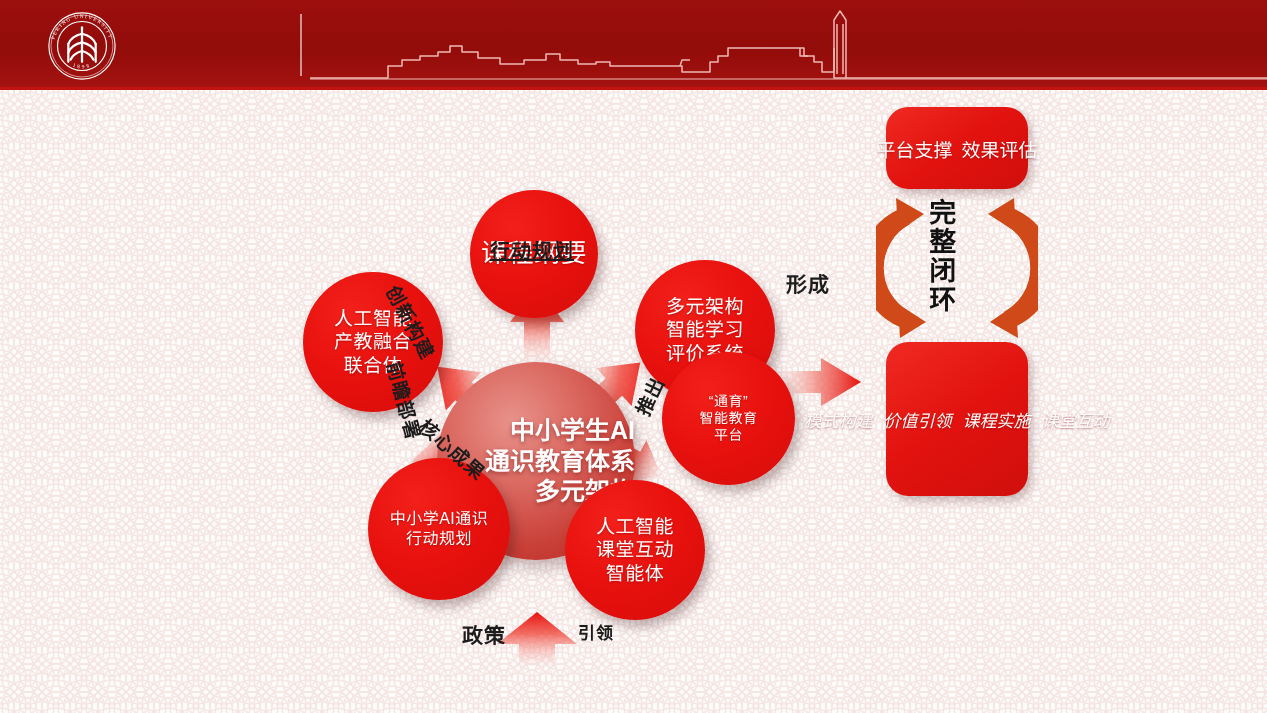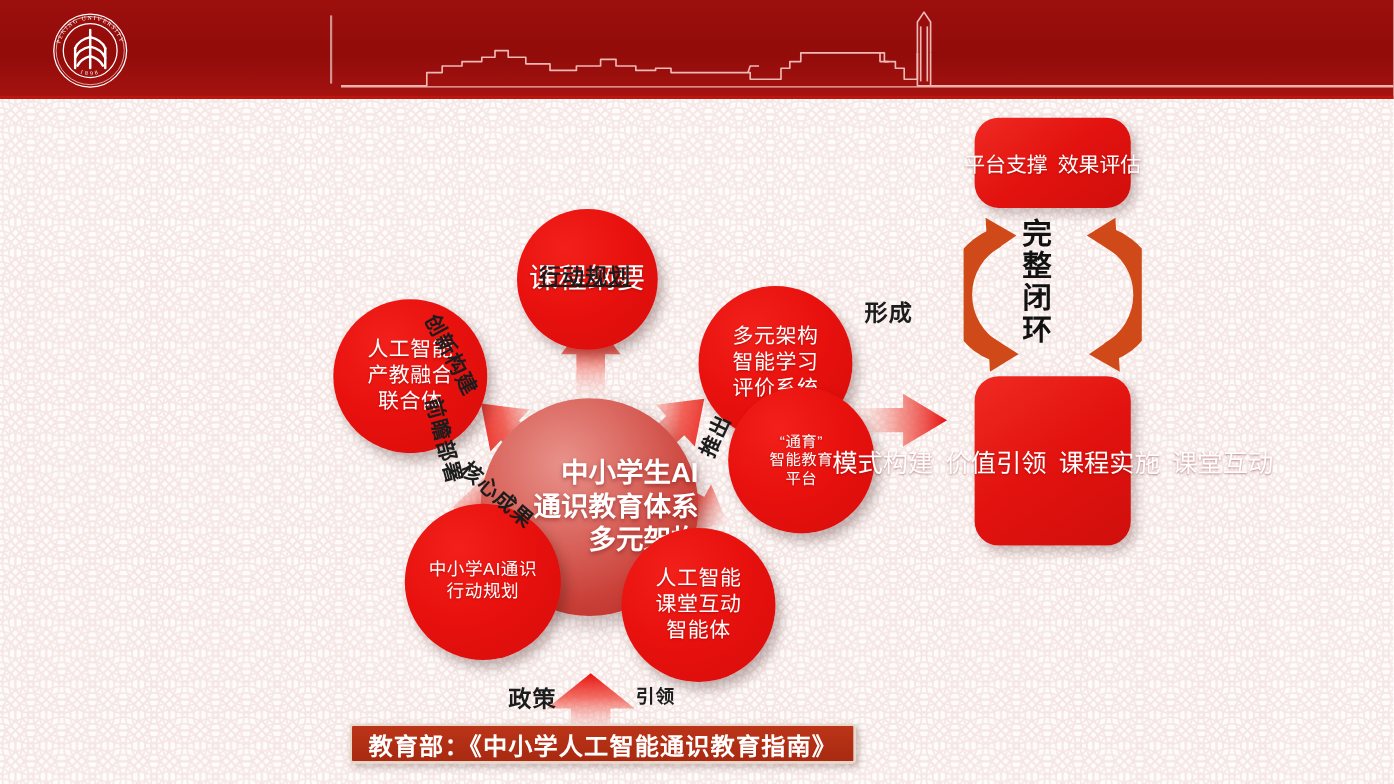--- a/index.html
+++ b/index.html
@@ -371,28 +371,25 @@
 
         <path d="M136,136 A64,64 0 0 0 136,16 L128,32 A50,50 0 0 1 128,120 Z"></path>
         <path d="M142,146 L114,130 L140,112 Z"></path>
         <path d="M140,40 L112,22 L138,6 Z"></path>
       </g>
     </svg>
   </div>
 
   <div class="loop-label" style="left:926px; top:108px; font-size:27px;">完整闭环</div>
 
-  <div class="card" style="left:886px; top:252px; width:142px; height:154px; font-size:23px; gap:11px;">
+  <div class="card" style="left:886px; top:252px; width:142px; height:154px; font-size:17px; gap:11px;font-style:italic;">
     <span>模式构建</span>
     <span>价值引领</span>
     <span>课程实施</span>
     <span>课堂互动</span>
   </div>
 
   <div class="foot-word" style="left:462px; top:529px; font-size:21px;">政策</div>
 
   <div class="foot-word" style="left:578px; top:529px; font-size:17px;">引领</div>
 
-  <div class="footer-banner" style="left:318px; top:568px; width:460px; height:36px; font-size:22px;">
-    <span>教育部：《中小学人工智能通识教育指南》</span>
-  </div>
 
 </div>
 
 </body></html>

